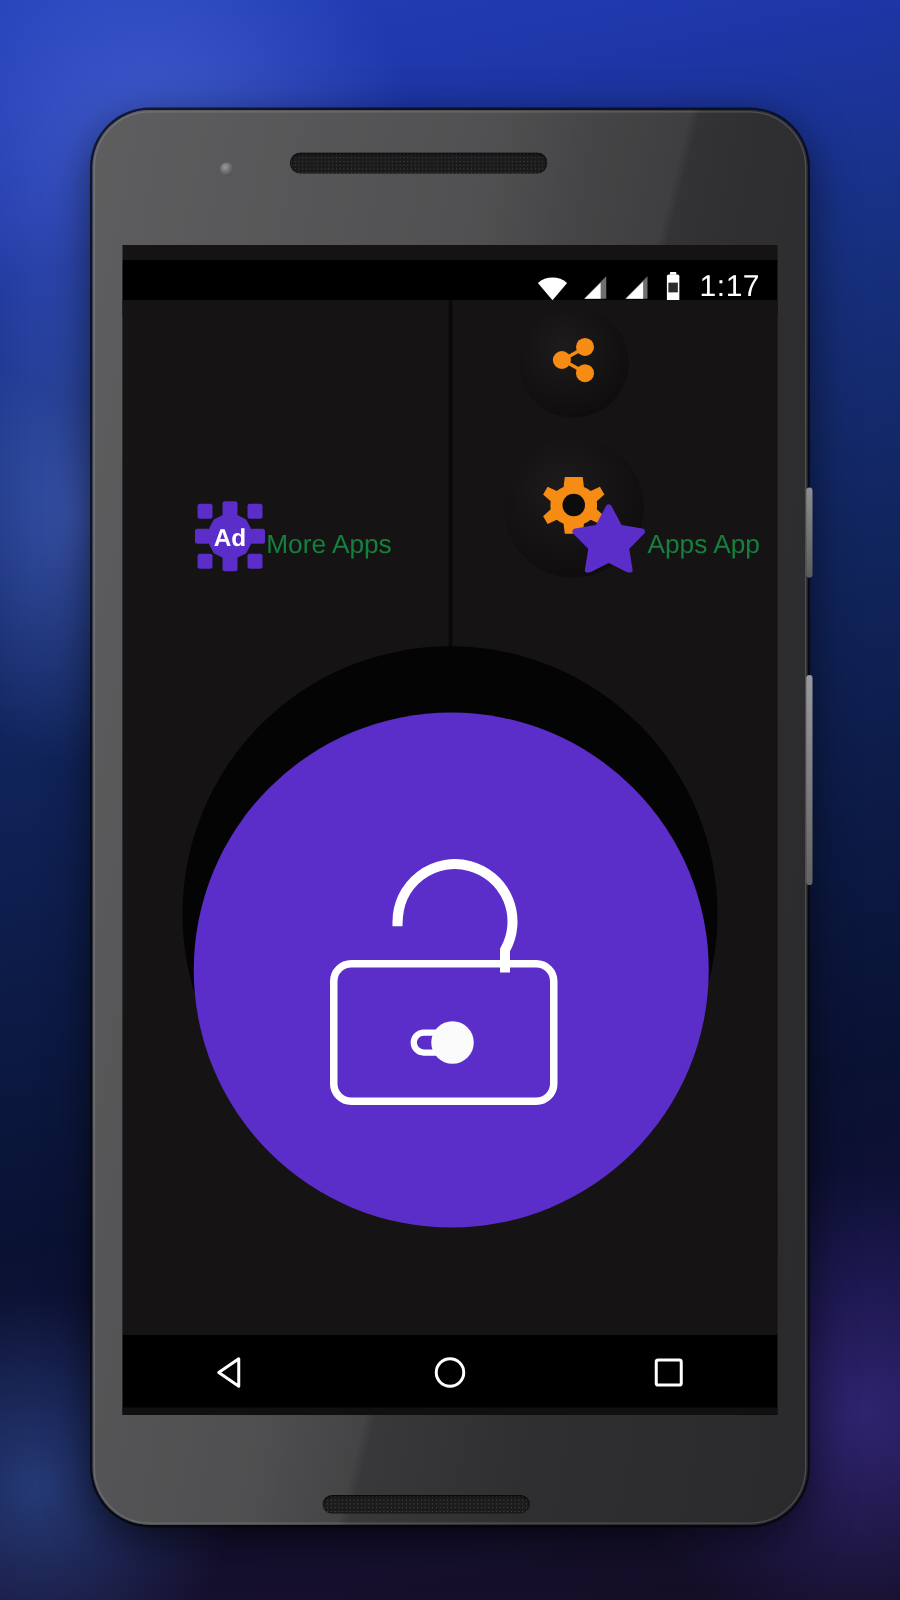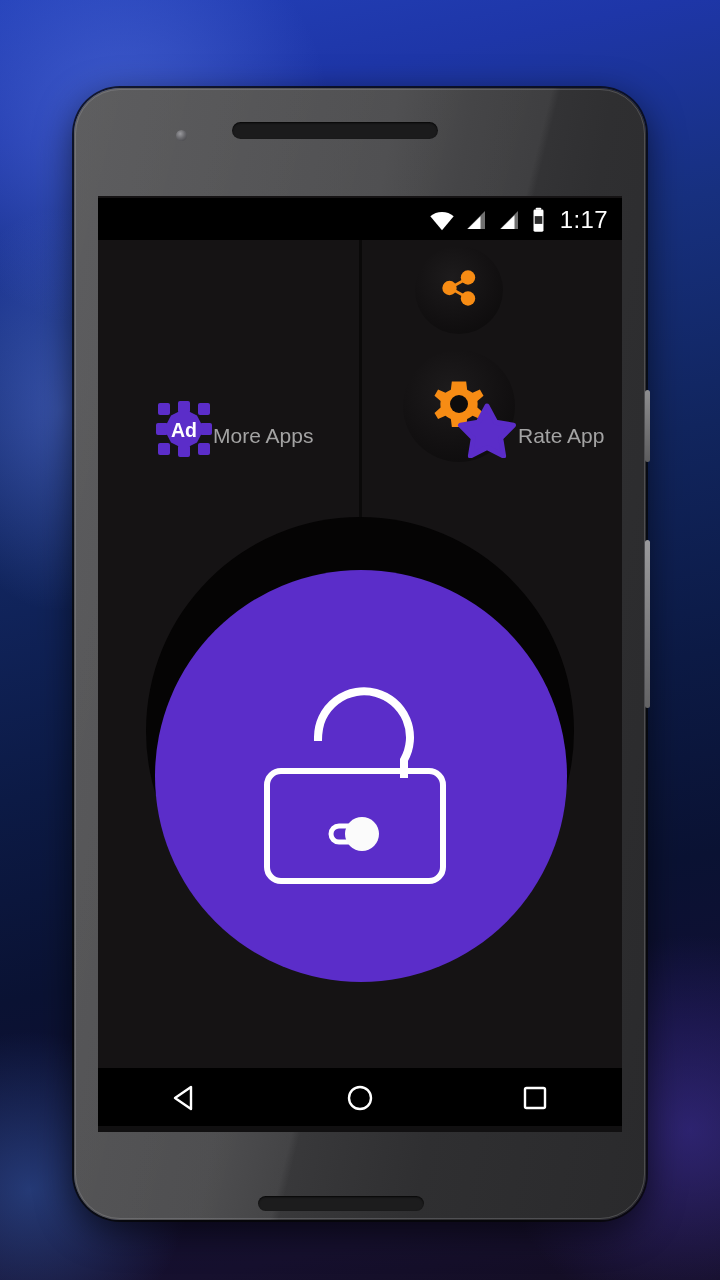--- a/index.html
+++ b/index.html
@@ -100,21 +100,21 @@
   #screen {
     position: absolute;
     left: 98px; top: 196px;
     width: 524px; height: 936px;
     background: #151314;
     overflow: hidden;
   }
 
   
   #status-bar {
-    position: absolute; left: 0; top: 2px;
+    position: absolute; left: 0; top: 12px;
     width: 524px; height: 44px;
     background: #000;
     display: flex; align-items: center; justify-content: flex-end;
     padding-right: 14px;
     box-sizing: border-box;
     gap: 9px;
   }
   #status-bar svg { display: block; }
   #status-clock {
     color: #ffffff;
@@ -151,21 +151,21 @@
   
   .side-btn {
     position: absolute;
     width: 120px;
     display: flex; align-items: center;
   }
   #more-apps-button { left: 57px; top: 160px; }
   #rate-app-button  { left: 358px; top: 160px; }
   .side-btn-label {
     margin-top: 9px;
-    color: #a3a3a3;
+    color: #15803d;
     font-size: 21px;
     white-space: nowrap;
     text-align: center;
   }
 
   
   #hero-black-circle {
     position: absolute;
     left: 48px; top: 277px;
     width: 428px; height: 428px;
@@ -286,21 +286,21 @@
       </span>
       <span class="side-btn-label">More Apps</span>
     </div>
 
     <div class="side-btn" id="rate-app-button">
       <span>
         <svg width="62" height="58" viewBox="0 0 62 58">
           <path fill="#5b2dc9" stroke="#5b2dc9" stroke-width="5" stroke-linejoin="round" d="M31 6 L39.7 22.3 L57.5 25.2 L44.7 38.2 L47.6 56 L31 47.6 L14.4 56 L17.3 38.2 L4.5 25.2 L22.3 22.3 Z"></path>
         </svg>
       </span>
-      <span class="side-btn-label">Rate App</span>
+      <span class="side-btn-label">Apps App</span>
     </div>
 
     <div id="hero-black-circle"></div>
 
     <div id="unlock-button">
       <span>
         <svg width="200" height="230" viewBox="0 0 200 230">
 
           <path d="M57 78 A 46 46 0 1 1 143 101 L143 115" fill="none" stroke="#ffffff" stroke-width="8" stroke-linecap="square"></path>
 

